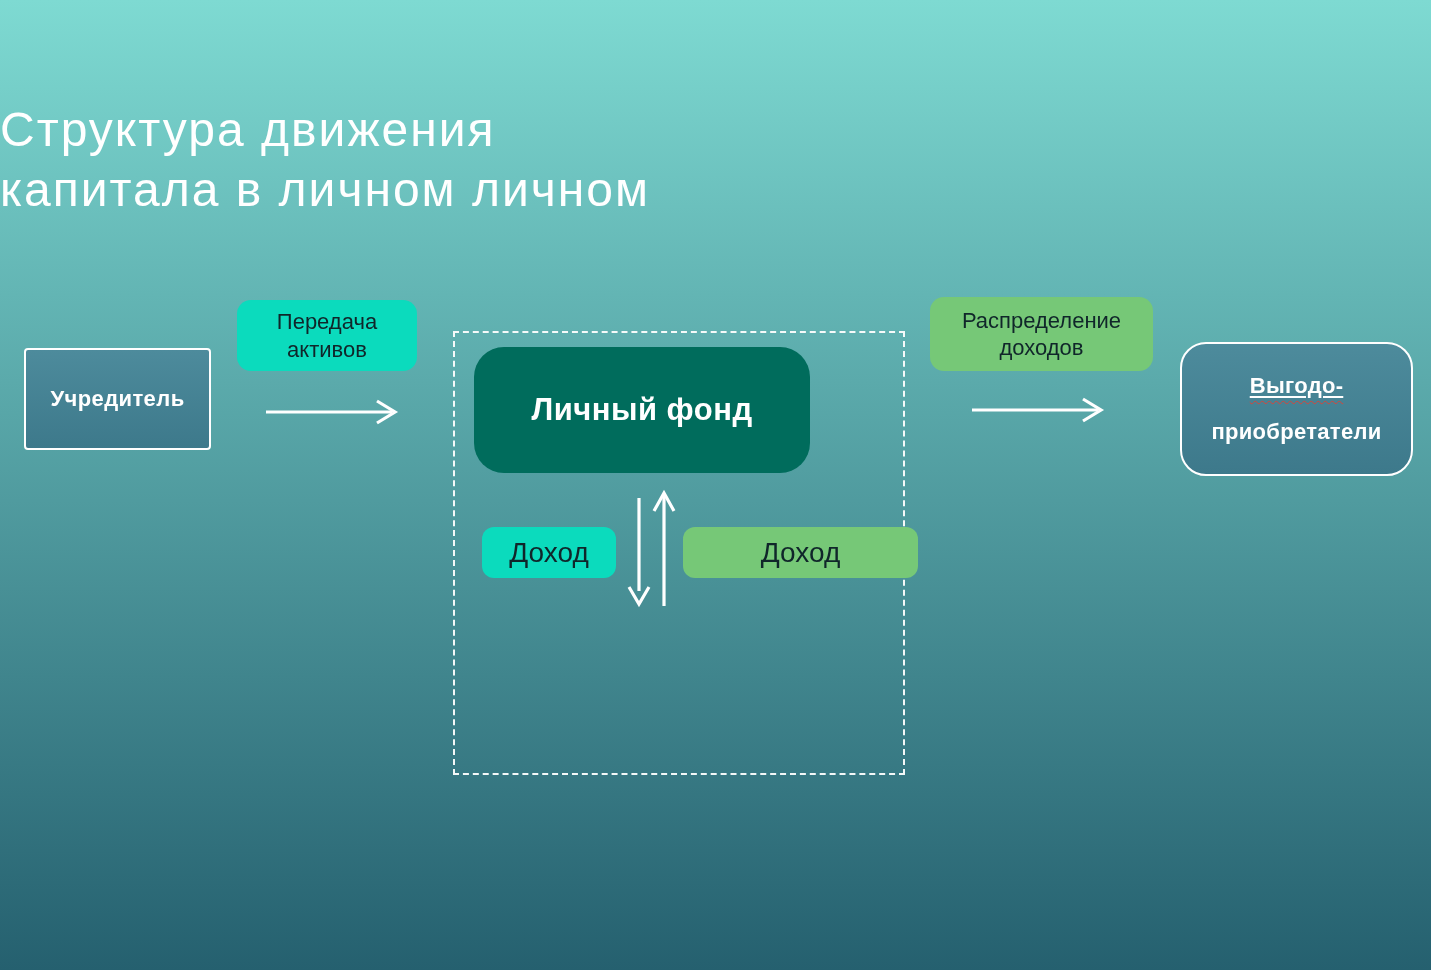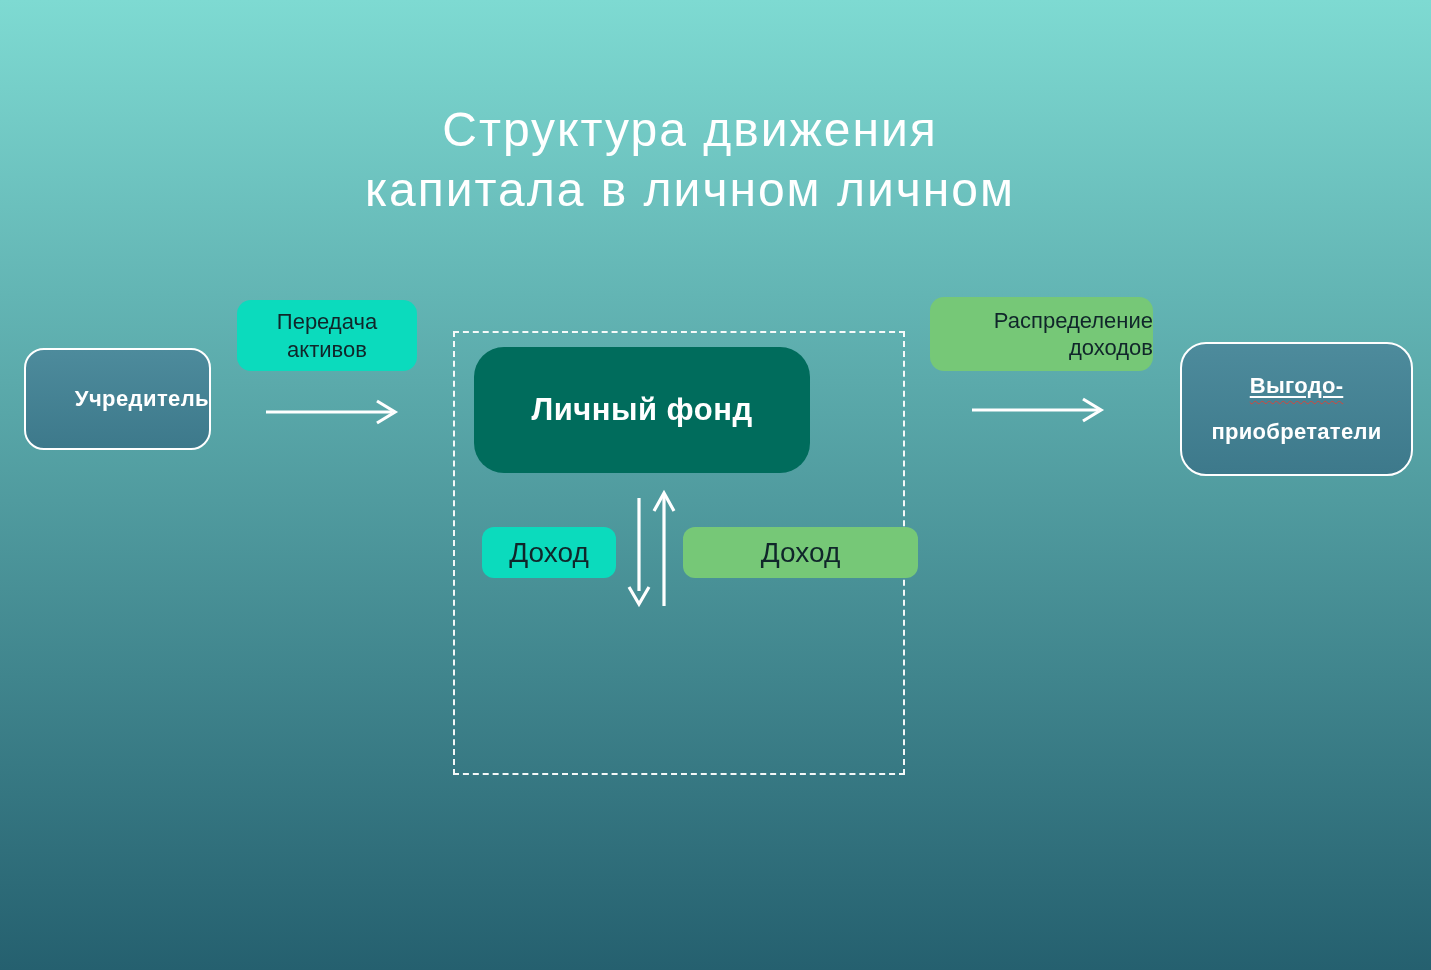--- a/index.html
+++ b/index.html
@@ -13,21 +13,21 @@
     width: 1431px; height: 970px;
     background: linear-gradient(180deg,
       var(--background-top, #7edad2) 0%,
       var(--background-bottom, #25606f) 100%);
   }
   .title {
     position: absolute;
     top: 100px; left: 0;
     width: 1380px;
     margin: 0;
-    text-align: center;
+    text-align: left;
     color: var(--text-light, #ffffff);
     font-size: 48px;
     font-weight: 300;
     letter-spacing: 2px;
     line-height: 1.25;
   }
   .title .line { display: block; }
 
   .box {
     position: absolute;
@@ -35,28 +35,27 @@
     display: flex;
     flex-direction: column;
     align-items: center;
     justify-content: center;
     text-align: center;
   }
   .box .line { display: block; }
 
   .founder {
     left: 24px; top: 348px; width: 187px; height: 102px;
-    border-radius: 20px;
+    border-radius: 4px;
     border: 2px solid #ffffff;
     background: linear-gradient(180deg, var(--slate-top, #4d8b9c), var(--slate-bottom, #3d798b));
     color: var(--text-light, #ffffff);
     font-weight: 700;
     font-size: 22px;
     letter-spacing: 0.4px;
-    align-items: flex-end;
   }
   .transfer {
     left: 237px; top: 300px; width: 180px; height: 71px;
     border-radius: 14px;
     background: var(--turquoise, #0bdbbd);
     color: var(--text-dark, #10262a);
     font-size: 22px;
     line-height: 1.25;
   }
   .dashed-frame {
@@ -98,21 +97,20 @@
     line-height: 1.3;
     letter-spacing: 0.3px;
   }
   .distribution {
     left: 930px; top: 297px; width: 223px; height: 74px;
     border-radius: 14px;
     background: var(--light-green, #76c877);
     color: var(--text-dark, #10262a);
     font-size: 22px;
     line-height: 1.25;
-    align-items: flex-end;
   }
   .beneficiaries {
     left: 1180px; top: 342px; width: 233px; height: 134px;
     border-radius: 26px;
     border: 2px solid #ffffff;
     background: linear-gradient(180deg, var(--slate-top, #4d8b9c), var(--slate-bottom, #3d798b));
     color: var(--text-light, #ffffff);
     font-weight: 700;
     font-size: 22px;
     line-height: 1.35;

